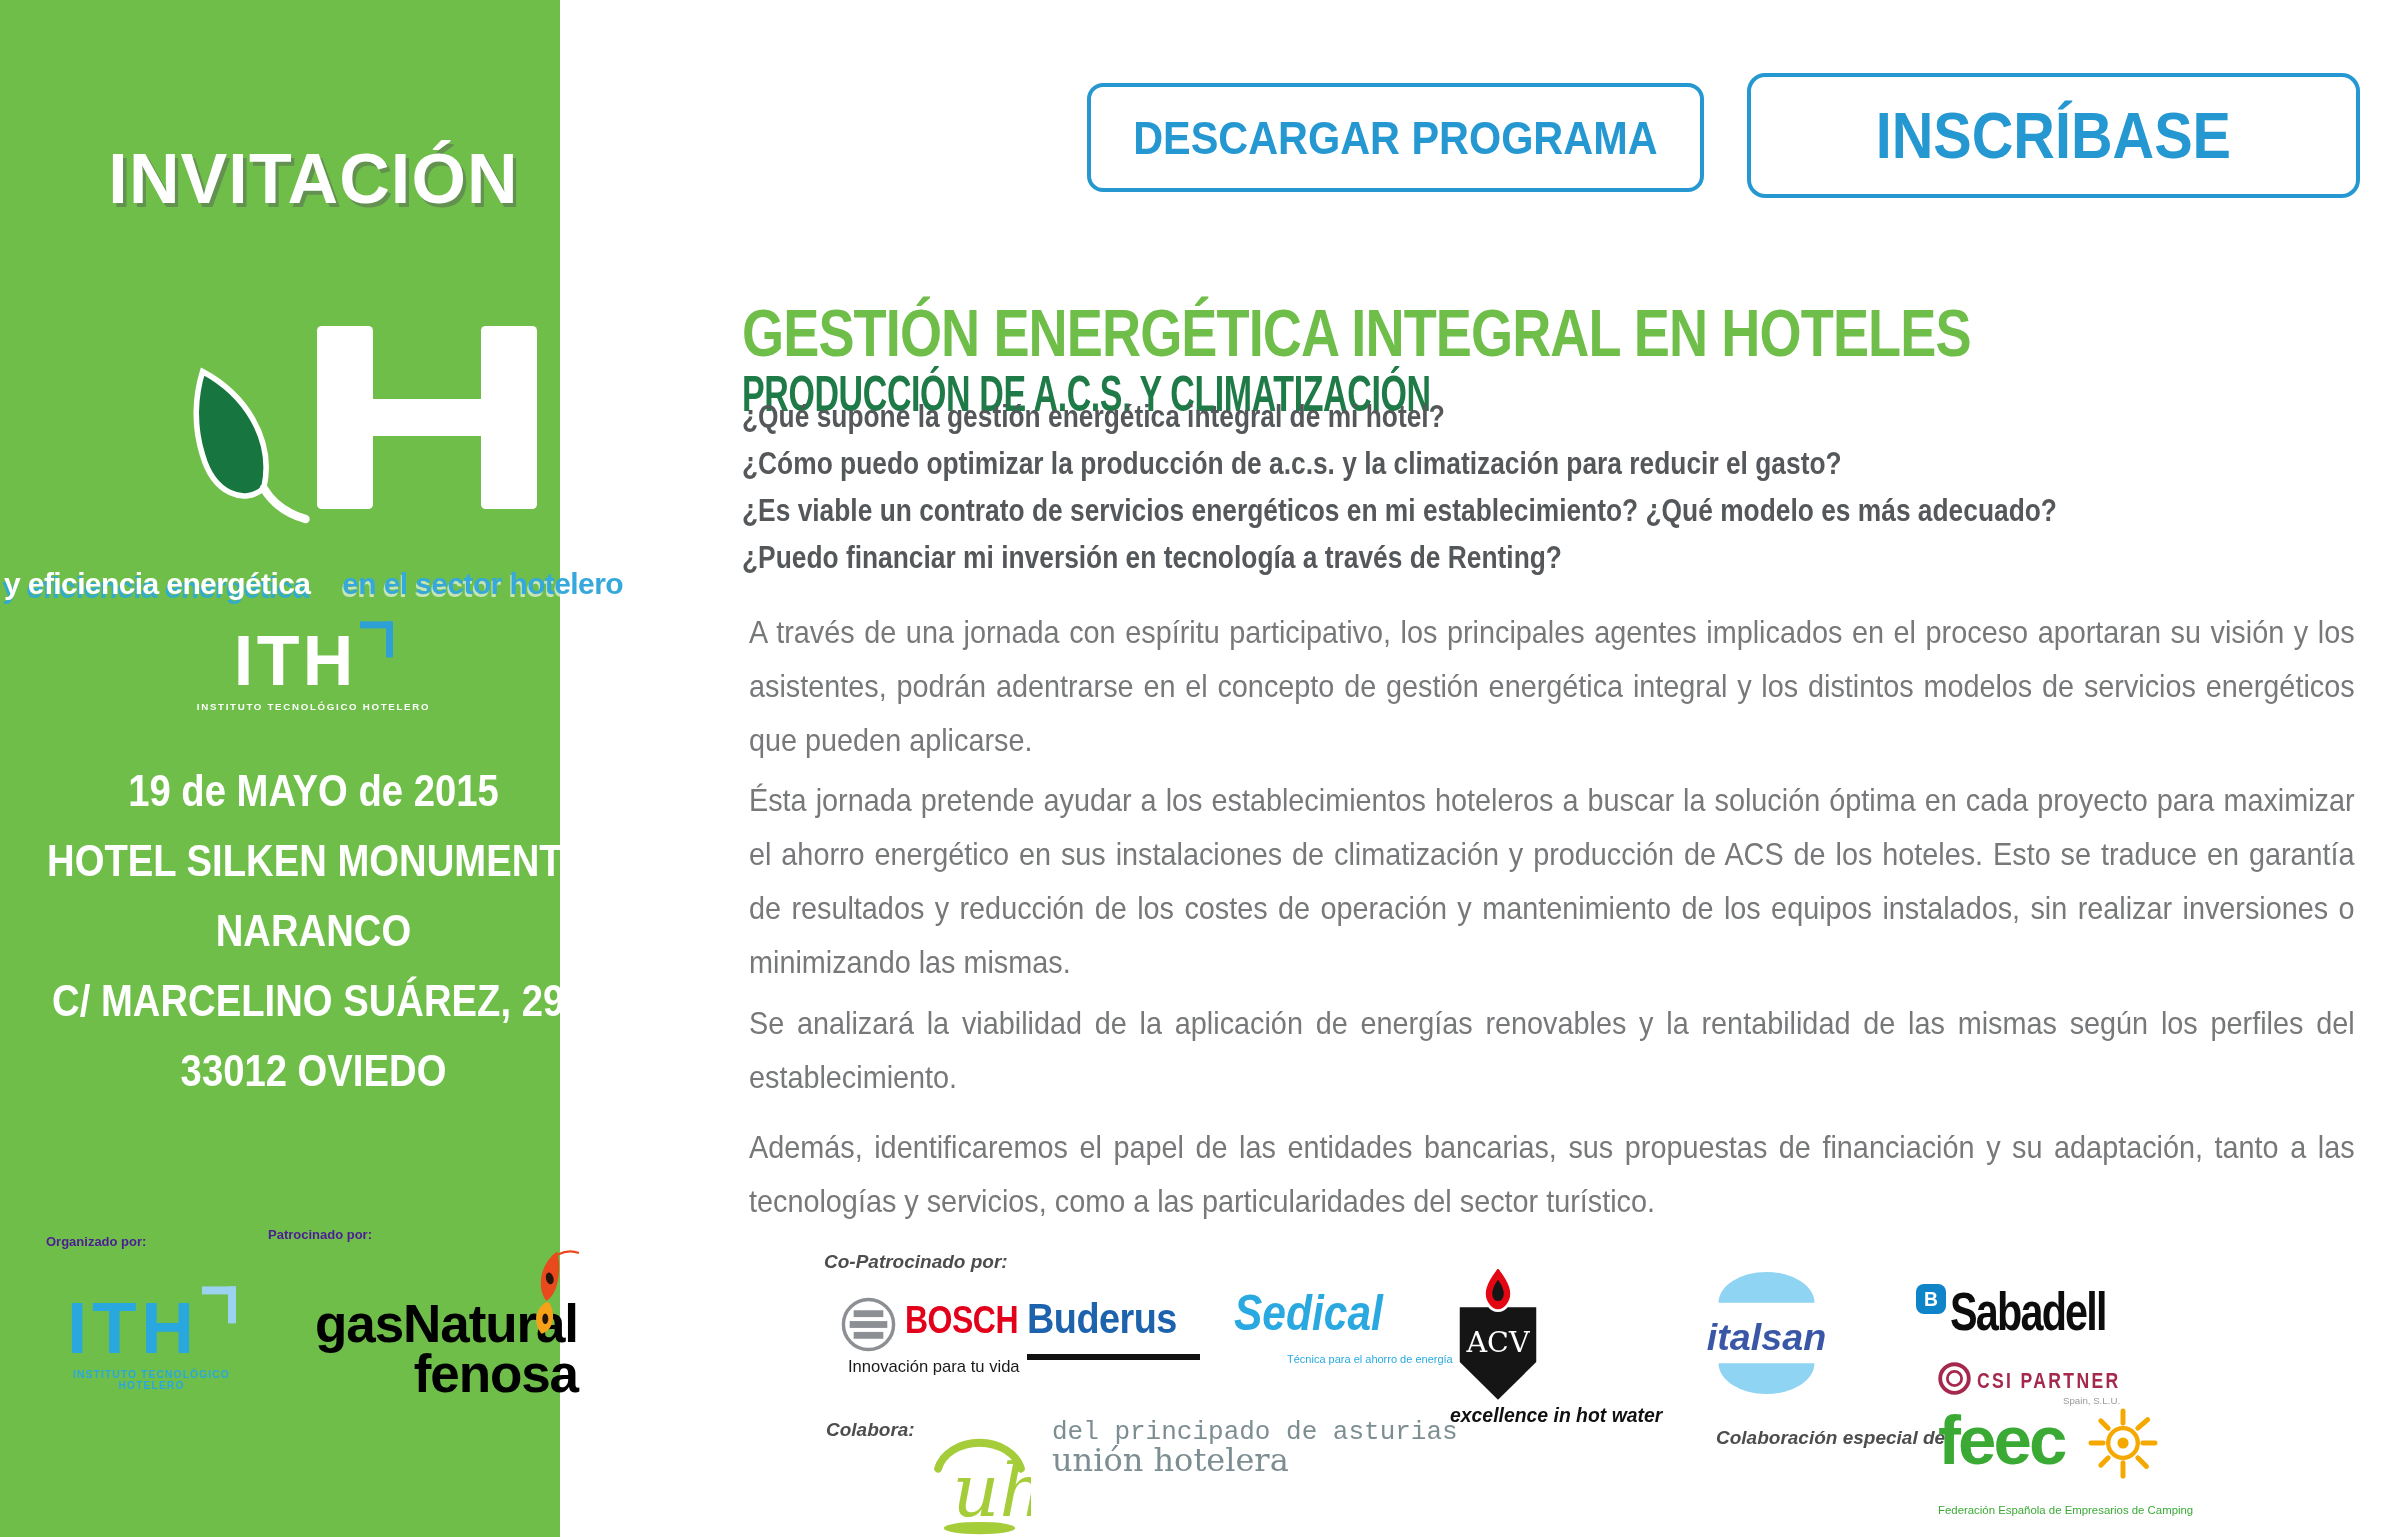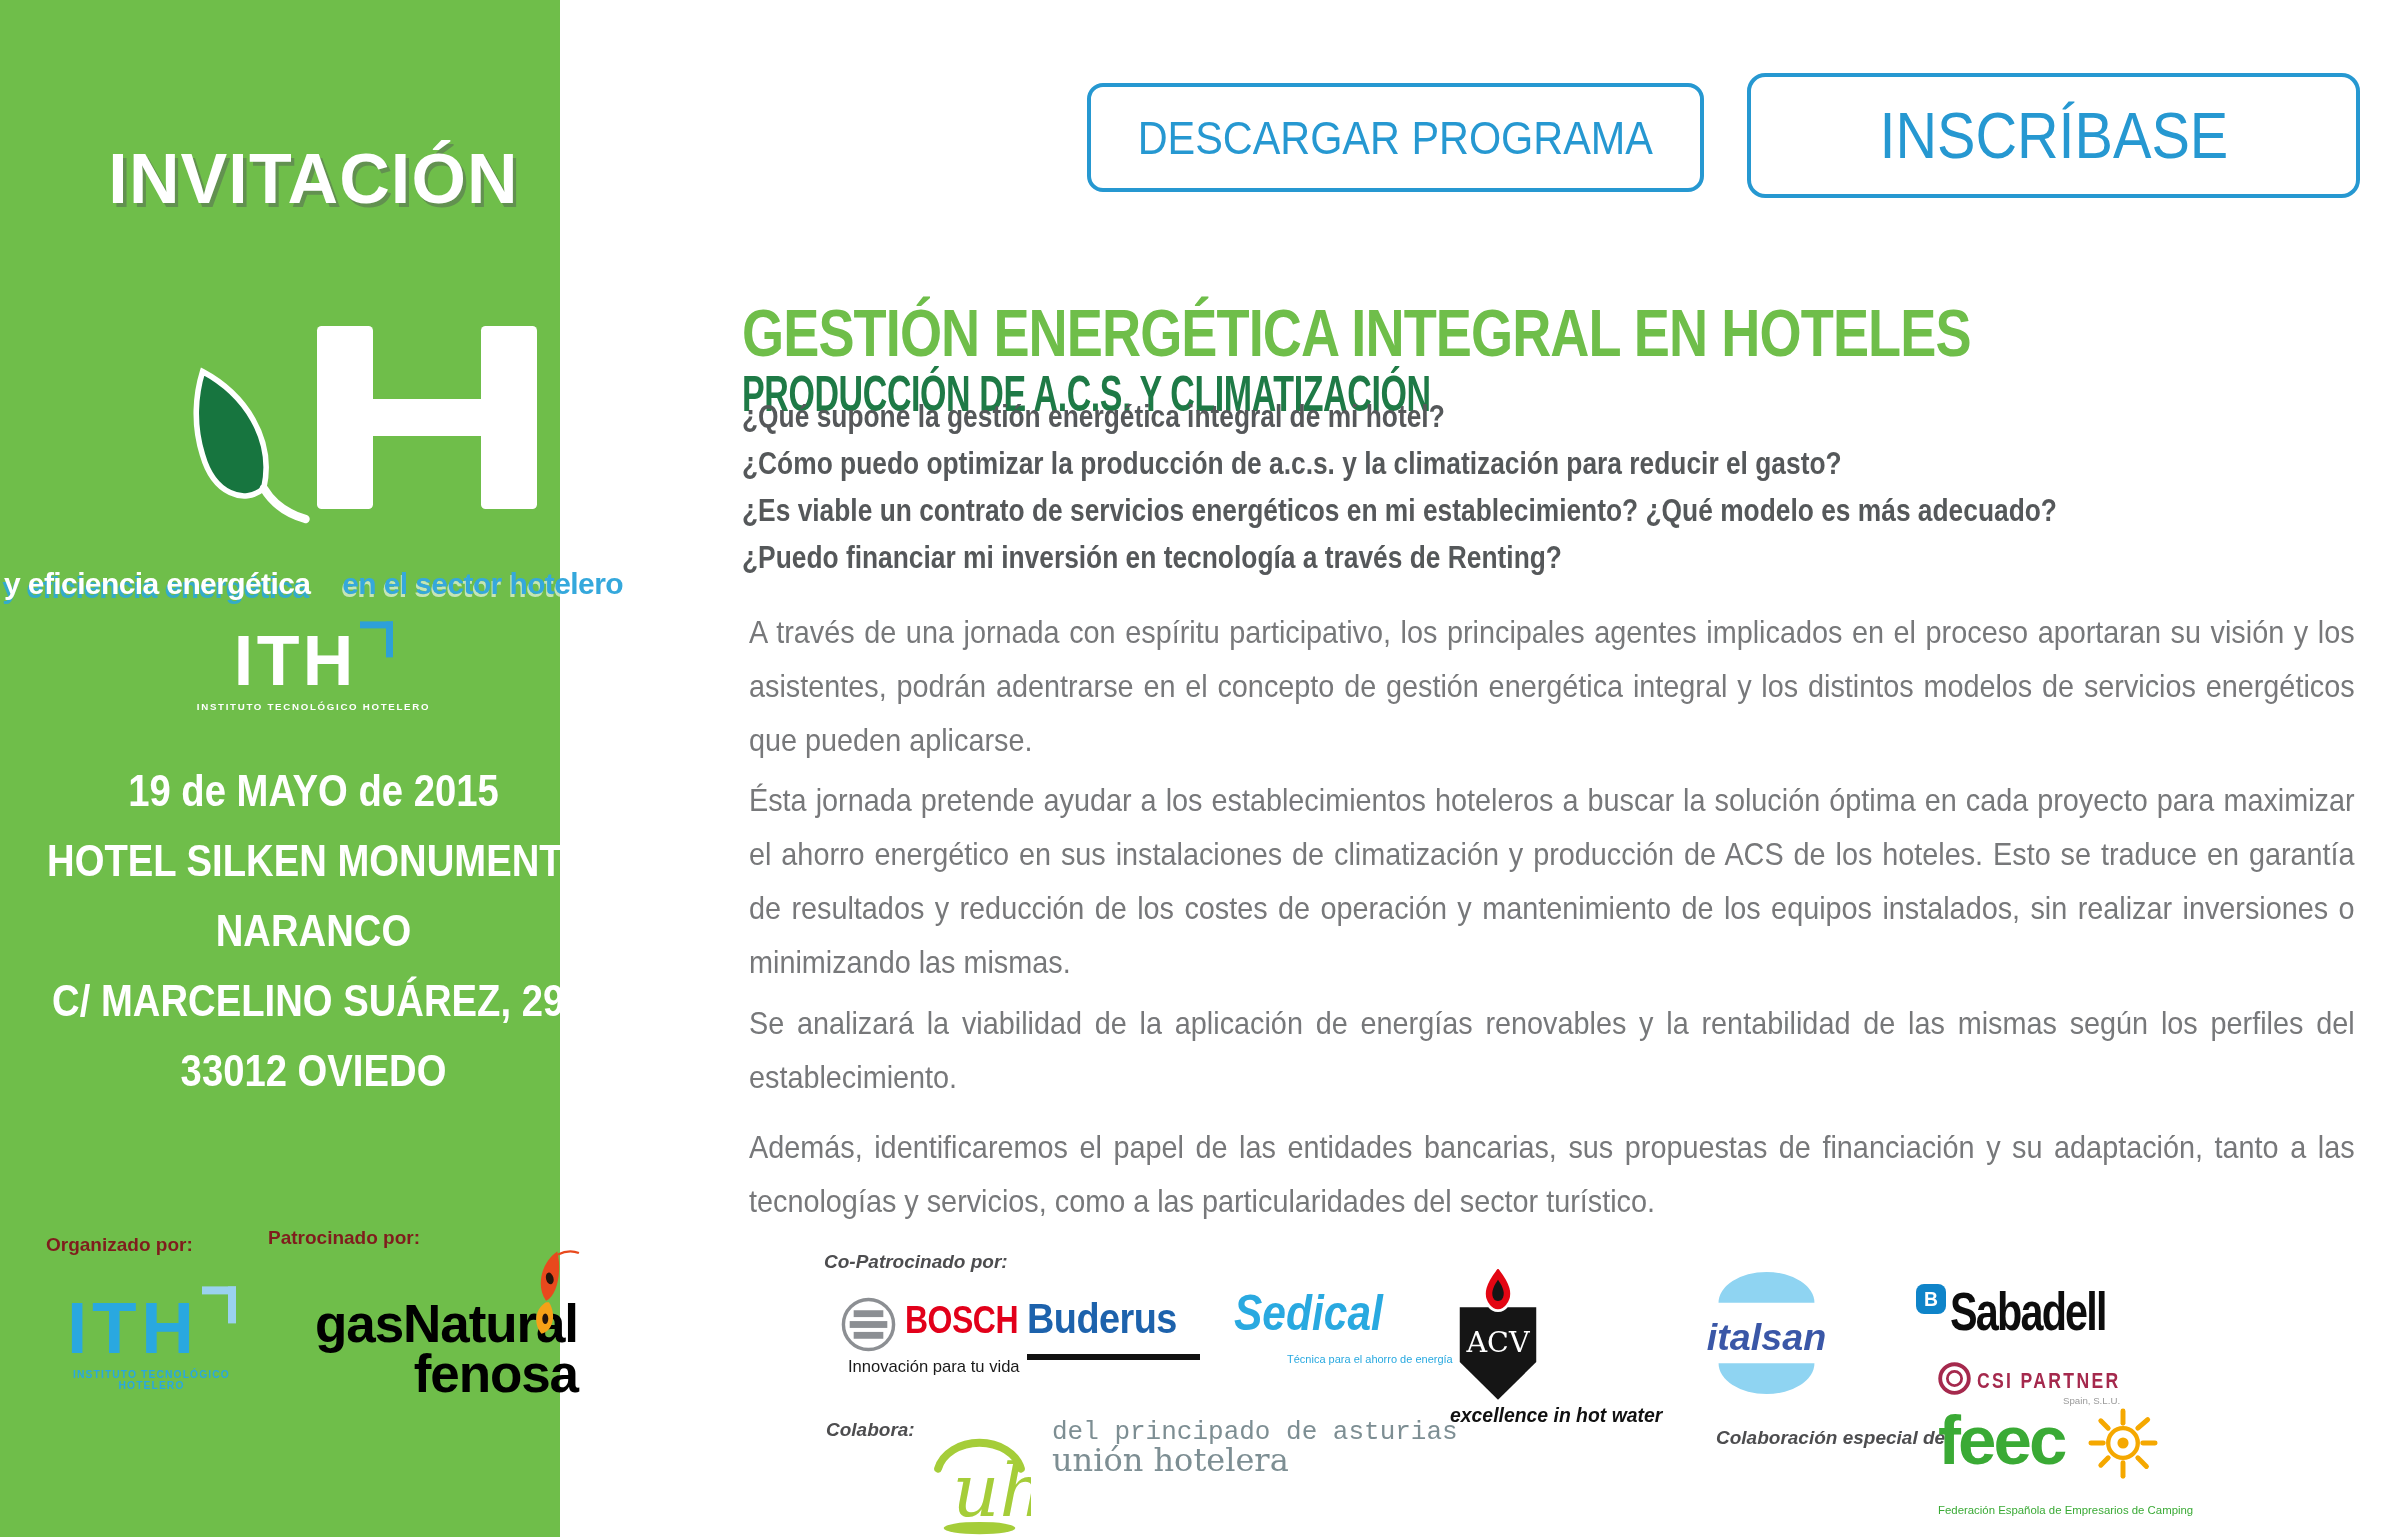--- a/index.html
+++ b/index.html
@@ -26,33 +26,33 @@
   .ith{text-align:center;}
   .ith-white{position:absolute;left:0;top:626px;width:627px;color:#fff;}
   .ith-name{font-size:70px;font-weight:bold;letter-spacing:3.4px;line-height:1;display:inline-block;}
   .bracket{display:inline-block;width:26px;height:29px;margin-left:3.4px;vertical-align:top;transform:translateY(-4.6px);}
   .bracket-blue{border-top:7.4px solid #2da0d8;border-right:7.4px solid #2da0d8;}
   .bracket-light{border-top:8px solid #9ad2ef;border-right:8px solid #9ad2ef;}
   .ith-sub{font-size:9.7px;letter-spacing:1.7px;margin-top:4.6px;font-weight:bold;}
   .details{position:absolute;left:0;top:756px;width:627px;text-align:center;color:#fff;
            font-weight:bold;transform:scaleX(.85);transform-origin:50% 0;}
   .details div{font-size:45px;line-height:70px;white-space:nowrap;}
-  .side-label{position:absolute;font-size:19px;font-weight:bold;color:#7f1d1d;white-space:nowrap;}
+  .side-label{position:absolute;font-size:13px;font-weight:bold;color:#4c1d95;white-space:nowrap;}
   .org-label{left:46px;top:1234px;}
   .pat-label{left:268px;top:1227px;}
   .ith-blue{position:absolute;left:57px;top:1291px;width:189px;color:#29a8e0;text-align:center;}
   .ith-blue .ith-name{font-size:73px;letter-spacing:4.6px;}
   .ith-blue .ith-sub{font-size:10.3px;letter-spacing:1.1px;}
   .gasnat{position:absolute;left:246px;top:1299px;width:332px;text-align:right;color:#000000;
           font-weight:bold;font-size:53px;line-height:50px;letter-spacing:-1.1px;}
   .butterfly-svg{position:absolute;left:515px;top:1250px;width:77px;height:86px;}
 
   
   .btn{position:absolute;display:flex;align-items:center;justify-content:center;
-       border:4px solid #2698d1;border-radius:16px;color:#2698d1;font-weight:normal;
+       border:4px solid #2698d1;border-radius:16px;color:#2698d1;font-weight:bold;
        background:#fff;text-decoration:none;cursor:pointer;}
   .btn span{display:inline-block;transform:scaleX(.9);white-space:nowrap;}
   .btn-download{left:1087px;top:83px;width:609px;height:101px;font-size:46px;}
   .btn-inscribase{left:1747px;top:73px;width:605px;height:117px;font-size:64px;border-width:4.6px;border-radius:18.3px;}
 
   
   .title{position:absolute;left:742px;top:240px;font-size:66px;font-weight:bold;color:#6fbe4a;
          transform:scaleX(.82);transform-origin:0 0;white-space:nowrap;letter-spacing:-1.1px;}
   .subtitle{position:absolute;left:742px;top:315px;font-size:50px;font-weight:bold;color:#1e7a46;
             transform:scaleX(.68);transform-origin:0 0;white-space:nowrap;letter-spacing:-0.6px;}

